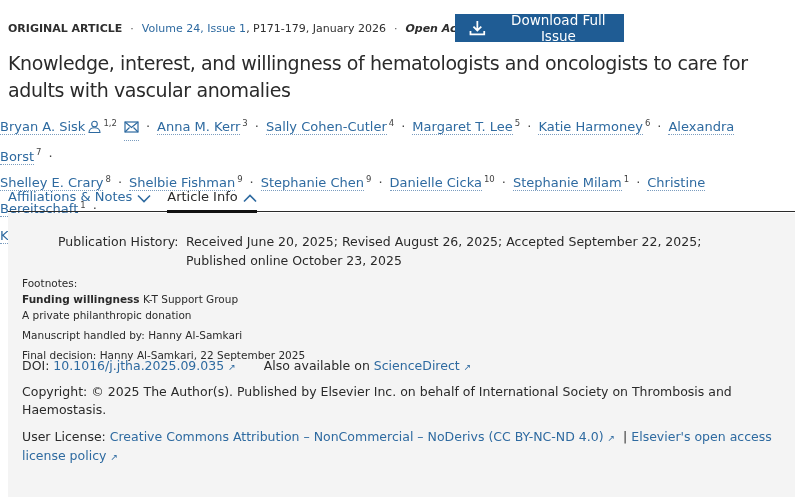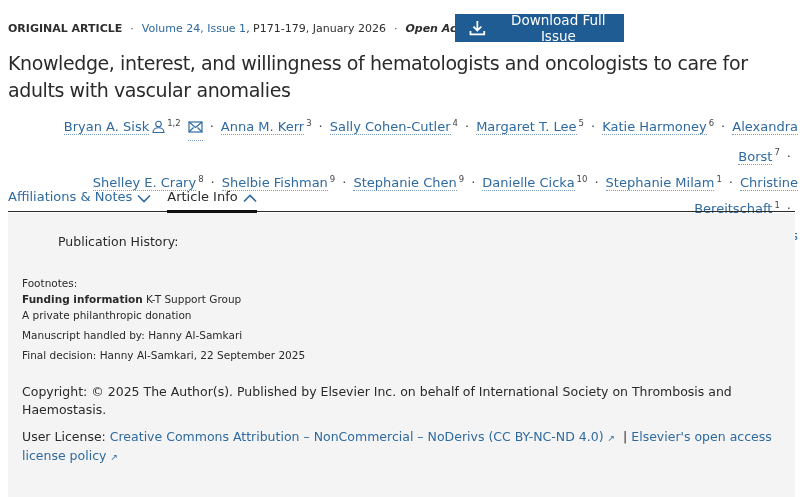--- a/index.html
+++ b/index.html
@@ -11,21 +11,21 @@
   .meta-bar .dot { color: #555; margin: 0 8px; }
   .meta-bar .vol { color: #2e6aa0; }
   .meta-bar .pages { color: #2e2e2e; }
   .meta-bar .oa { font-weight: bold; font-style: italic; color: #2e2e2e; }
 
   .dl-btn { position: absolute; left: 455px; top: 14px; width: 169px; height: 28px; background: #1f5c94; color: #fff; border: none; display: flex; align-items: center; padding-left: 14px; font-size: 13.5px; cursor: pointer; font-family: "DejaVu Sans", sans-serif; }
   .dl-btn svg { margin-right: 7px; }
 
   .title { position: absolute; left: 8px; top: 50px; width: 790px; font-size: 19px; line-height: 27px; color: #2a2a2a; letter-spacing: -0.4px; font-weight: normal; }
 
-  .authors { position: absolute; left: 8px; top: 112px; width: 790px; font-size: 13px; line-height: 22px; color: #2e2e2e; text-align: right; }
+  .authors { position: absolute; left: 0; top: 112px; width: 790px; font-size: 13px; line-height: 22px; color: #2e2e2e; }
   .author { color: #2e6aa0; text-decoration: none; border-bottom: 1px dotted #7a9cbf; }
   .sup { font-size: 8.5px; vertical-align: super; color: #444; margin-left: 2px; }
   .sep { margin: 0 7px; color: #444; }
   .icon-inline { display: inline-block; vertical-align: -2px; margin-left: 3px; }
   .show-less { color: #2e6aa0; margin-left: 9px; cursor: pointer; }
 
   .tabs { position: absolute; left: 8px; top: 187px; width: 787px; height: 25px; border-bottom: 1px solid #2b2b2b; display: flex; font-size: 13px; }
   .tab { display: flex; align-items: flex-start; padding-top: 2px; cursor: pointer; height: 25px; }
   .tab.aff { color: #2e6aa0; }
   .tab.info { color: #2b2b2b; margin-left: 16px; border-bottom: 3px solid #111; height: 26px; }
@@ -95,32 +95,37 @@
     <span>Article Info</span>
     <svg width="14" height="9" viewBox="0 0 14 9" fill="none" stroke="#2e6aa0" stroke-width="1.6">
         <path d="M1 7.5l6-6 6 6"></path>
       </svg>
   </div>
 </div>
 
 <div class="panel">
   <div class="row-hist">
     <span class="lbl">Publication History:</span>
+    <span class="val">Received June 20, 2025; Revised August 26, 2025; Accepted September 22, 2025; Published online October 23, 2025</span>
   </div>
 
   <div class="row-foot">
     <span class="lbl">Footnotes:</span>
     <div class="val">
-      <div><b>Funding information</b><span> K-T Support Group</span></div>
+      <div><b>Funding willingness</b><span> K-T Support Group</span></div>
       <div>A private philanthropic donation</div>
       <div style="margin-top:4px">Manuscript handled by: Hanny Al-Samkari</div>
       <div style="margin-top:4px">Final decision: Hanny Al-Samkari, 22 September 2025</div>
     </div>
   </div>
 
+  <div class="row-doi">
+    <span>DOI: </span><a class="link">10.1016/j.jtha.2025.09.035</a><span class="ext">↗</span>
+    <span class="also">Also available on </span><a class="link">ScienceDirect</a><span class="ext">↗</span>
+  </div>
 
   <div class="row-copy">Copyright: © 2025 The Author(s). Published by Elsevier Inc. on behalf of International Society on Thrombosis and Haemostasis.</div>
 
   <div class="row-license">
     <span>User License: </span><a class="link">Creative Commons Attribution – NonCommercial – NoDerivs (CC BY-NC-ND 4.0)</a><span class="ext">↗</span>
     <span class="pipe">|</span><a class="link">Elsevier's open access license policy</a><span class="ext">↗</span>
   </div>
 </div>
 
 </body></html>

